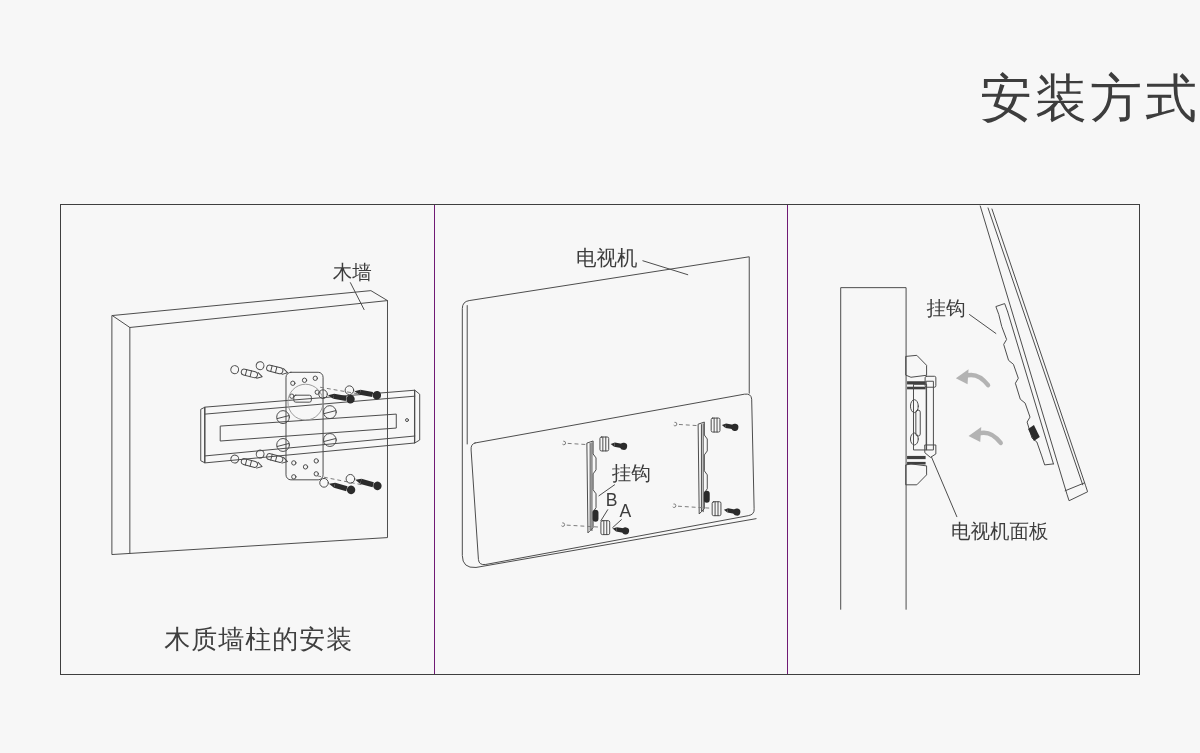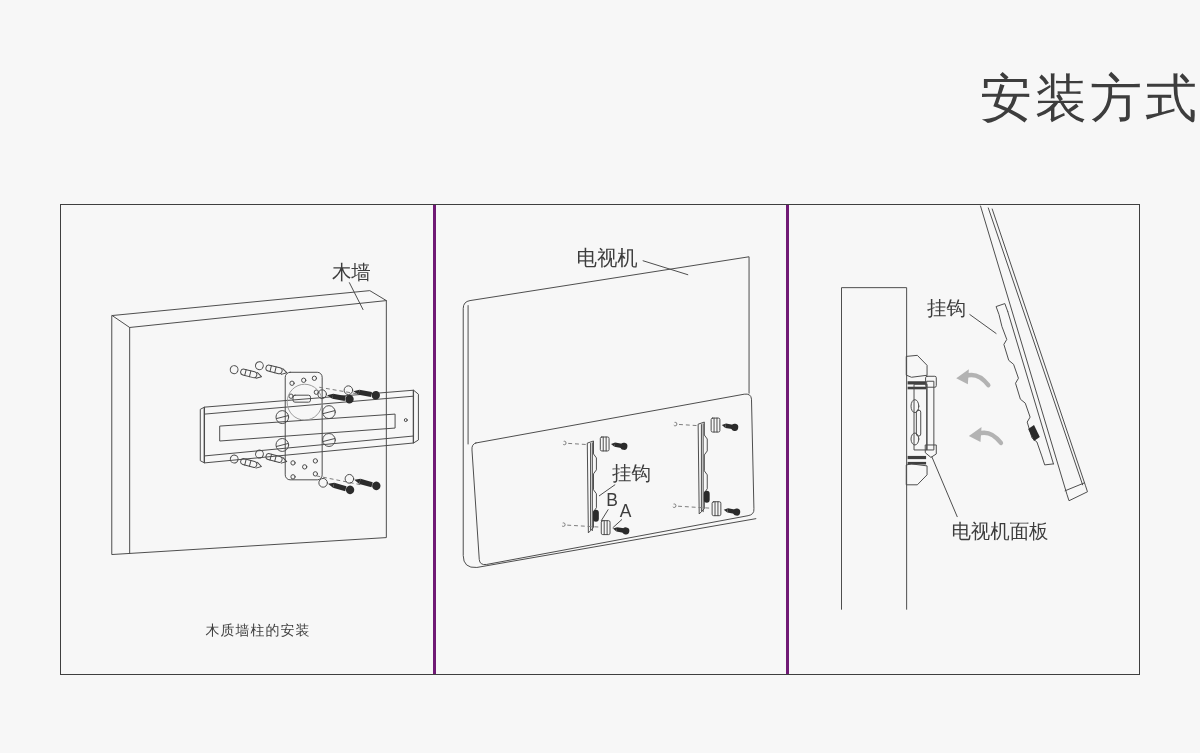--- a/index.html
+++ b/index.html
@@ -7,24 +7,24 @@
   }
   *{margin:0;padding:0;box-sizing:border-box;}
   html,body{background:var(--bg);}
   .page{position:relative;width:1200px;height:753px;background:var(--bg);overflow:hidden;
         font-family:"Liberation Sans","DejaVu Sans",sans-serif;color:var(--text);}
   .title{position:absolute;top:64px;left:0;width:100%;text-align:right;
          font-size:52px;font-weight:500;letter-spacing:3px;color:var(--text);}
   .board{position:absolute;left:60px;top:204px;width:1080px;height:471px;
          border:1px solid #3f3f3f;display:flex;padding-left:22px;}
   .panel{position:relative;flex:1 1 0;height:100%;}
-  .panel + .panel{border-left:3px solid #701a75;}
+  .panel + .panel{border-left:1px solid #701a75;}
   .panel svg{position:absolute;inset:0;width:100%;height:100%;}
   .caption{position:absolute;top:417px;left:0;width:100%;text-align:center;
-           font-size:14px;color:#3f3f3f;letter-spacing:1px;}
+           font-size:26px;color:#3f3f3f;letter-spacing:1px;}
   
   .ln{fill:none;stroke:var(--line);stroke-width:1;stroke-linejoin:round;stroke-linecap:round;}
   .fl{fill:var(--dark);stroke:none;}
   .bandfl{fill:#3f3f3f;stroke:none;}
   .dash{fill:none;stroke:#7a7a7a;stroke-width:1;stroke-dasharray:4 3;}
   .lt{fill:none;stroke:#9a9a9a;stroke-width:1;}
   .grayln{fill:none;stroke:var(--arrow);stroke-width:4.5;stroke-linecap:round;}
   .gray{fill:var(--arrow);stroke:none;}
   .lbl{fill:var(--text);font-size:20px;text-anchor:middle;}
   .lbl.big{font-size:21px;}

